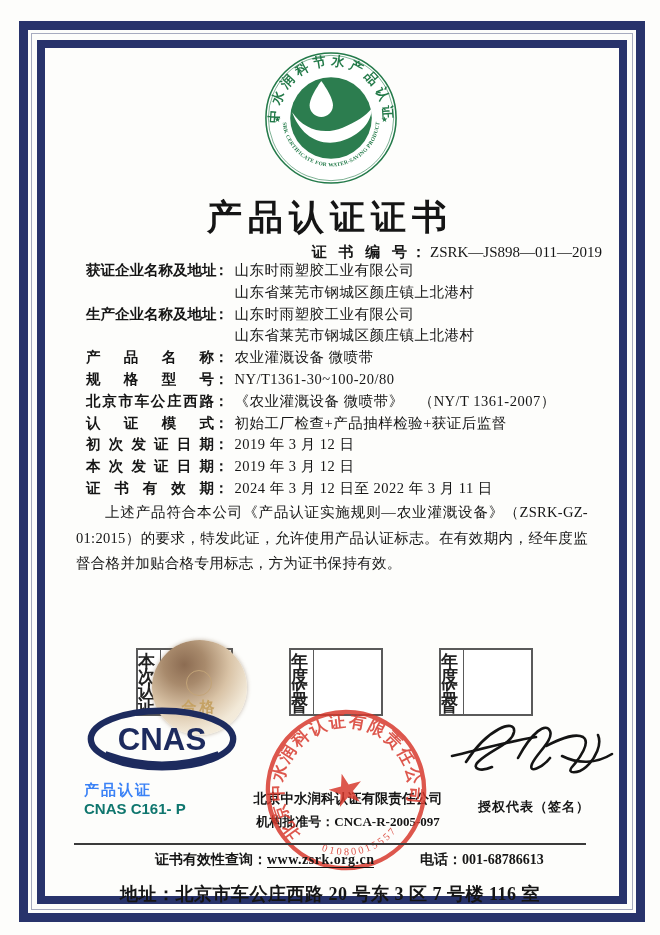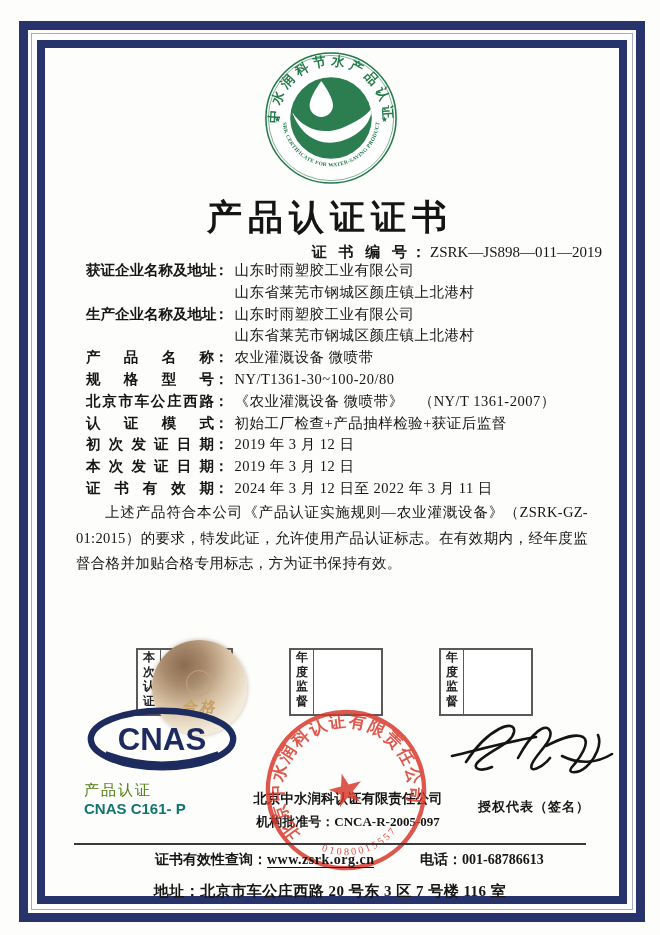--- a/index.html
+++ b/index.html
@@ -21,45 +21,45 @@
   .frow{height:21.8px;line-height:21.8px;white-space:nowrap;}
   .f-label{display:inline-block;width:128px;font-weight:bold;text-align:justify;text-align-last:justify;vertical-align:top;}
   .f-colon{font-weight:bold;margin-right:6px;}
   .f-colon.hidden{visibility:hidden;}
   .f-value{letter-spacing:0.5px;}
   
   .statement{position:absolute;left:76px;top:500px;width:512px;font-size:14.5px;
              line-height:25.5px;text-align:justify;text-indent:2em;letter-spacing:0.3px;}
   
   .stampbox{position:absolute;top:648px;height:64px;border:2px solid #5a5a5a;background:#fff;display:flex;}
-  .stamp-label{width:22px;border-right:1.5px solid #5a5a5a;font-size:12px;line-height:14.5px;
-               text-align:center;word-break:break-all;font-weight:bold;color:#222;}
+  .stamp-label{width:22px;border-right:1.5px solid #5a5a5a;font-size:17px;line-height:14.5px;
+               padding-top:5px;word-break:break-all;font-weight:bold;color:#222;}
   .stamp-area{flex:1;}
   .gold-sticker{position:absolute;left:152px;top:640px;width:95px;height:95px;border-radius:50%;
       background:radial-gradient(circle at 34% 26%,#8c6c52 0%,#a88a6c 22%,#d9c3a6 48%,#f2e9d8 72%,#f8f3e8 100%);
-      box-shadow:0 0 4px rgba(120,90,60,.45);font-style:italic;}
+      box-shadow:0 0 4px rgba(120,90,60,.45);}
   .gold-sticker .emblem{position:absolute;left:34px;top:30px;width:24px;height:24px;border:1.5px solid #c3a478;border-radius:50%;}
   .gold-sticker .sticker-text{position:absolute;left:0;top:58px;width:100%;text-align:center;
       font-size:15px;font-weight:bold;color:#c5a264;letter-spacing:3px;}
   
   .cnas-block{position:absolute;left:84px;top:705px;width:156px;}
-  .cnas-line1{font-size:15px;font-weight:normal;margin-top:2px;letter-spacing:2px;color:#4d7c0f;}
+  .cnas-line1{font-size:15px;font-weight:bold;margin-top:2px;letter-spacing:2px;color:#3b82f6;}
   .cnas-line2{font-size:15px;font-weight:bold;font-family:"Liberation Sans","DejaVu Sans",sans-serif;color:#0f766e;}
   .agency{position:absolute;left:238px;top:790px;width:220px;text-align:center;}
   .agency-name{font-size:13.5px;font-weight:bold;white-space:nowrap;}
   .agency-approval{font-size:13px;font-weight:bold;margin-top:5px;white-space:nowrap;}
   .seal{position:absolute;left:262px;top:706px;width:168px;height:168px;opacity:.84;pointer-events:none;}
   .sign-block{position:absolute;left:444px;top:710px;width:180px;}
   .sign-label{font-size:13px;font-weight:bold;margin-top:2px;text-align:center;letter-spacing:1px;}
   .divider{position:absolute;left:74px;top:843px;width:512px;height:1.5px;background:#3a3a3a;}
   .footer1{position:absolute;left:0;top:851px;width:660px;font-size:14px;font-weight:bold;}
   .footer1 .query{position:absolute;left:155px;white-space:nowrap;}
   .footer1 .site{border-bottom:1.5px solid #111;letter-spacing:.5px;font-family:"Liberation Serif",serif;}
   .footer1 .phone{position:absolute;left:420px;white-space:nowrap;}
-  .footer2{position:absolute;left:0;top:882px;width:660px;text-align:center;font-size:15px;font-weight:bold;letter-spacing:.5px;}
+  .footer2{position:absolute;left:0;top:882px;width:660px;text-align:center;font-size:18px;font-weight:bold;letter-spacing:.5px;}
   svg text{user-select:none;}
 </style>
 </head>
 <body>
 
 <div id="page">
   <div class="frame-outer"></div>
   <div class="frame-line"></div>
   <div class="frame-inner"></div>
 

